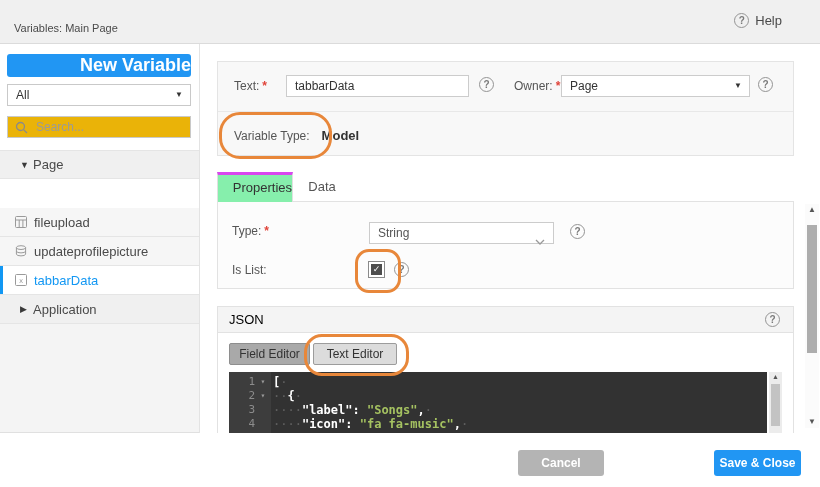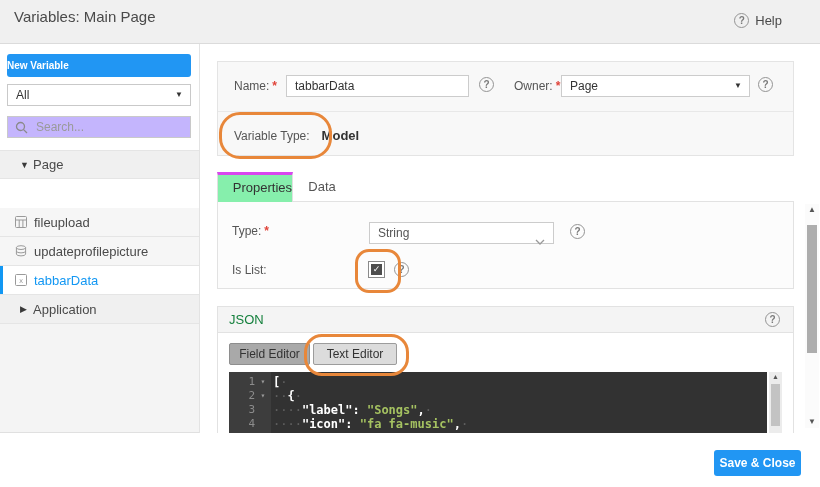--- a/index.html
+++ b/index.html
@@ -1,32 +1,32 @@
 <!DOCTYPE html>
 <html><head>
 <meta charset="utf-8">
 <style>
   html,body{margin:0;padding:0;background:#fff;}
   #app{position:relative;width:820px;height:487px;background:#fff;overflow:hidden;
        font-family:"Liberation Sans",sans-serif;color:#444;}
   
   .header{position:absolute;left:0;top:0;width:820px;height:43px;background:#f0f0f0;border-bottom:1px solid #dbdbdb;}
-  .header-title{position:absolute;left:14px;top:8px;font-size:15px;color:#4a4a4a;}
+  .header-title{position:absolute;left:14px;top:22px;font-size:11px;color:#4a4a4a;}
   .help{position:absolute;right:38px;top:13px;display:flex;align-items:center;gap:6px;cursor:pointer;}
   .help-label{font-size:13px;color:#4a4a4a;}
   .qicon{display:inline-block;width:15px;height:15px;border:1px solid #949494;border-radius:50%;
          color:#7a7a7a;font-size:10px;line-height:13px;text-align:center;font-weight:bold;box-sizing:border-box;background:transparent;}
   
   .sidebar{position:absolute;left:0;top:44px;width:199px;height:389px;background:#fff;border-right:1px solid #e3e3e3;}
   .new-var-btn{position:absolute;left:7px;top:10px;width:184px;height:23px;background:#2196f3;color:#fff;
-               font-weight:bold;font-size:10px;line-height:23px;text-align:left;border-radius:3px;cursor:pointer;}
+               font-weight:bold;font-size:18px;line-height:23px;text-align:right;border-radius:3px;cursor:pointer;}
   .all-select{position:absolute;left:7px;top:40px;width:184px;height:22px;border:1px solid #c9c9c9;background:#fff;
               box-sizing:border-box;font-size:12px;color:#333;line-height:20px;padding-left:8px;cursor:pointer;}
   .sel-caret{position:absolute;right:7px;top:0;font-size:8px;color:#333;line-height:20px;}
-  .search-box{position:absolute;left:7px;top:72px;width:184px;height:22px;border:1px solid #c9c9c9;background:#c4b5fd;
+  .search-box{position:absolute;left:7px;top:72px;width:184px;height:22px;border:1px solid #c9c9c9;background:#eab308;
               box-sizing:border-box;display:flex;align-items:center;padding-left:7px;}
   .search-input{border:none;outline:none;font-size:12px;color:#333;width:140px;margin-left:6px;font-family:"Liberation Sans",sans-serif;background:transparent;}
   .search-input::placeholder{color:#9a9a9a;}
   .trow{position:absolute;left:0;width:199px;height:29px;display:flex;align-items:center;
         border-bottom:1px solid #e5e5e5;box-sizing:border-box;background:#f6f6f6;cursor:pointer;}
   .trow.group{background:#f0f0f0;}
   .trow.first{border-top:1px solid #e5e5e5;}
   .trow .tri{margin-left:20px;width:13px;font-size:9px;color:#3a3a3a;}
   .trow .ticon{margin-left:15px;width:13px;display:flex;}
   .trow .tlabel{margin-left:6px;font-size:13px;color:#4a4a4a;}
@@ -54,21 +54,21 @@
   .tab-panel{position:absolute;left:217px;top:201px;width:577px;height:88px;background:#fcfcfc;border:1px solid #e2e2e2;box-sizing:border-box;}
   .chev{position:absolute;right:8px;top:8px;}
   
   .checkbox{position:absolute;left:150px;top:59px;width:17px;height:17px;border:1px solid #8a8a8a;background:#fff;box-sizing:border-box;cursor:pointer;}
   .cb-inner{position:absolute;left:2px;top:2px;right:2px;bottom:2px;background:#4d4d4d;color:#fff;
             font-size:9px;line-height:11px;text-align:center;}
   
   .json-panel{position:absolute;left:217px;top:306px;width:577px;height:127px;background:#fff;
               border:1px solid #e2e2e2;border-bottom:none;box-sizing:border-box;overflow:hidden;}
   .json-header{position:absolute;left:0;top:0;width:100%;height:26px;background:#f4f4f4;border-bottom:1px solid #e2e2e2;box-sizing:border-box;}
-  .json-title{position:absolute;left:11px;top:0;line-height:26px;font-size:13px;color:#15803d;}
+  .json-title{position:absolute;left:11px;top:0;line-height:26px;font-size:13px;color:#000000;}
   .q-json{position:absolute;right:13px;top:5px;}
   .editor-btn{position:absolute;top:36px;height:22px;box-sizing:border-box;font-size:12px;color:#333;
               text-align:center;line-height:20px;cursor:pointer;border-radius:2px;}
   .btn-field{left:11px;width:81px;background:#a9a9a9;border:1px solid #8e8e8e;}
   .btn-text{left:95px;width:84px;background:#dcdcdc;border:1px solid #9c9c9c;}
   .editor{position:absolute;left:11px;top:65px;width:538px;height:62px;background:#323232;
           font-family:"DejaVu Sans Mono",monospace;font-size:12px;padding-top:3px;box-sizing:border-box;cursor:text;}
   .gutter-bg{position:absolute;left:0;top:0;width:42px;height:62px;background:#3d3d3d;}
   .cline{position:relative;display:flex;height:14px;line-height:14px;}
   .ln{width:26px;text-align:right;color:#8c8c8c;font-size:11px;}
@@ -164,21 +164,21 @@
     </div>
     <div class="trow group" style="top:251px">
       <span class="tri">▶</span>
       <span class="tlabel">Application</span>
     </div>
     <div class="tree-filler"></div>
   </div>
 
   <div class="form-panel">
     <div class="lblrow" style="left:16px;top:17px;">
-      <span>Name:</span>
+      <span>Text:</span>
         <span class="req">*</span>
     </div>
     <input class="text-input" value="tabbarData" style="">
     <span class="qicon" style="position:absolute;left:261px;top:15px;">?</span>
 
     <div class="lblrow" style="left:296px;top:17px;">
       <span>Owner:</span>
         <span class="req">*</span>
     </div>
     <div class="select" style="left:343px;top:13px;width:189px;height:22px;">
@@ -258,19 +258,20 @@
       <div class="ed-thumb"></div>
     </div>
   </div>
 
   <div class="scrollbar">
     <div class="sb-arrow sb-up">▲</div>
     <div class="sb-thumb"></div>
     <div class="sb-arrow sb-down">▼</div>
   </div>
 
+  <div class="fbtn btn-cancel">Cancel</div>
   <div class="fbtn btn-saveclose">Save &amp; Close</div>
 
   <div class="annot annot-vt"></div>
   <div class="annot annot-cb"></div>
   <div class="annot annot-te"></div>
 
 </div>
 
 </body></html>

